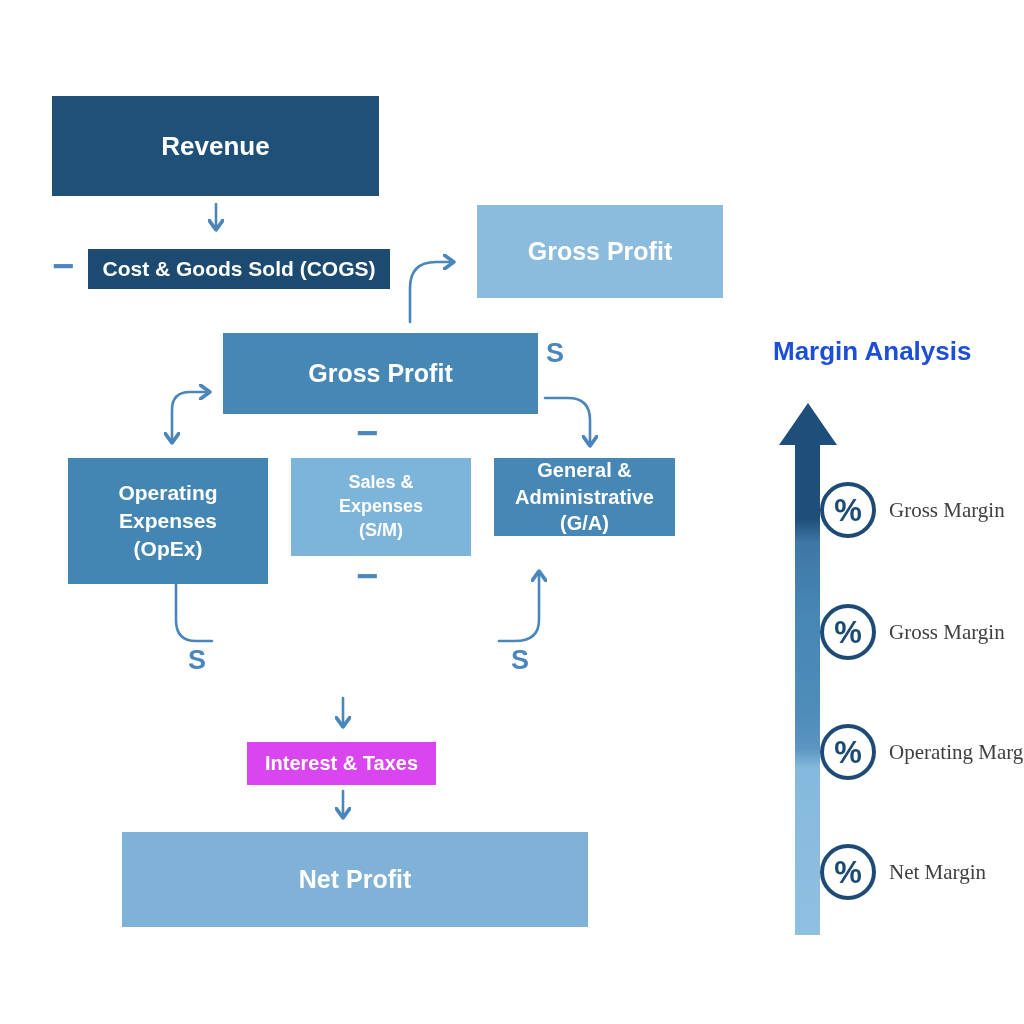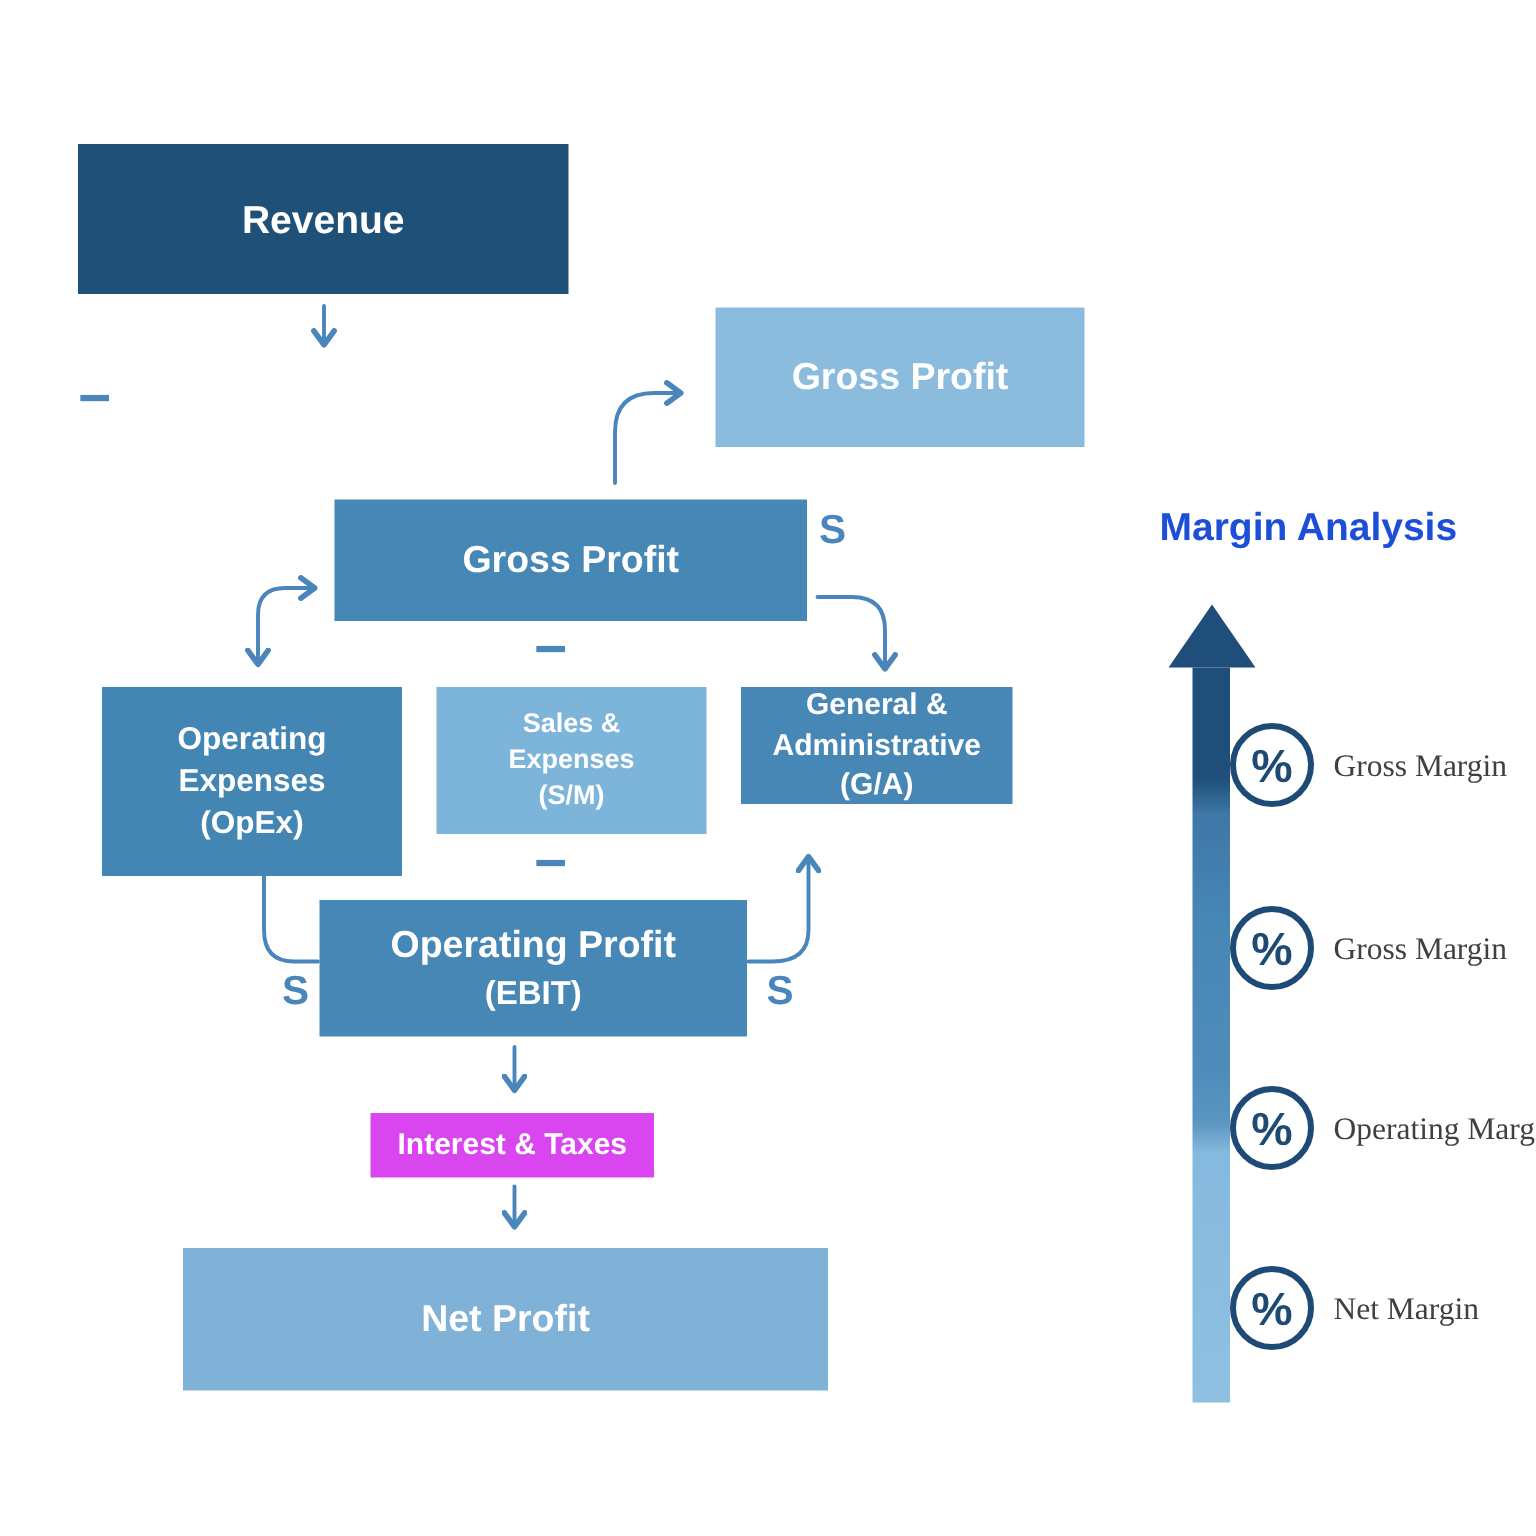--- a/index.html
+++ b/index.html
@@ -20,21 +20,21 @@
   .node-cogs{left:88px;top:249px;width:302px;height:40px;background:#1C4A70;font-size:21px;font-weight:600;}
   .node-gross-top{left:477px;top:205px;width:246px;height:93px;background:#8BBCDE;font-size:25px;font-weight:bold;}
   .node-gross-mid{left:223px;top:333px;width:315px;height:81px;background:#4787B5;font-size:25px;font-weight:bold;}
   .node-opex{left:68px;top:458px;width:200px;height:126px;background:#4486B3;font-size:21px;font-weight:600;}
   .node-sm{left:291px;top:458px;width:180px;height:98px;background:#7DB4DA;font-size:18px;font-weight:600;}
   .node-ga{left:494px;top:458px;width:181px;height:78px;background:#4787B5;font-size:20px;font-weight:600;}
   .node-op-profit{left:213px;top:600px;width:285px;height:91px;background:#4787B5;}
   .node-op-profit .big{font-size:25px;font-weight:bold;}
   .node-op-profit .small{font-size:22px;font-weight:600;}
   .node-interest{left:247px;top:742px;width:189px;height:43px;background:#d946ef;font-size:20px;font-weight:600;}
-  .node-net{left:122px;top:832px;width:430px;height:95px;background:#7FB2D6;font-size:25px;font-weight:bold;}
+  .node-net{left:122px;top:832px;width:466px;height:95px;background:#7FB2D6;font-size:25px;font-weight:bold;}
 
   
   .op{position:absolute;color:#4A86BC;font-weight:bold;}
   .minus{font-size:38px;line-height:1;}
   .minus-1{left:52px;top:247px;}
   .minus-2{left:356px;top:414px;}
   .minus-3{left:356px;top:557px;}
   .s-label{font-size:27px;font-weight:600;}
   .s-1{left:546px;top:338px;}
   .s-2{left:188px;top:645px;}
@@ -84,20 +84,21 @@
       <path d="M 545 398 L 568 398 Q 590 398 590 420 L 590 445" marker-end="url(#arrow)"></path>
       <path d="M 212 641 L 196 641 Q 176 641 176 620 L 176 572" marker-end="url(#arrow)"></path>
       <path d="M 499 641 L 515 641 Q 539 641 539 620 L 539 572" marker-end="url(#arrow)"></path>
       <path d="M 343 698 L 343 726" marker-end="url(#arrow)"></path>
       <path d="M 343 791 L 343 817" marker-end="url(#arrow)"></path>
     </g>
   </svg>
 
   <div class="node node-revenue">Revenue</div>
 
+  <div class="node node-cogs">Cost &amp; Goods Sold (COGS)</div>
 
   <div class="node node-gross-top">Gross Profit</div>
 
   <div class="node node-gross-mid">Gross Profit</div>
 
   <div class="node node-opex">
     <span>Operating</span>
     <span>Expenses</span>
     <span>(OpEx)</span>
   </div>
@@ -107,24 +108,20 @@
     <span>Expenses</span>
     <span>(S/M)</span>
   </div>
 
   <div class="node node-ga">
     <span>General &amp;</span>
     <span>Administrative</span>
     <span>(G/A)</span>
   </div>
 
-  <div class="node node-op-profit">
-    <span class="big">Operating Profit</span>
-    <span class="small">(EBIT)</span>
-  </div>
 
   <div class="node node-interest">Interest &amp; Taxes</div>
 
   <div class="node node-net">Net Profit</div>
 
   <div class="op minus minus-1">−</div>
   <div class="op minus minus-2">−</div>
   <div class="op minus minus-3">−</div>
   <div class="op s-label s-1">S</div>
   <div class="op s-label s-2">S</div>

